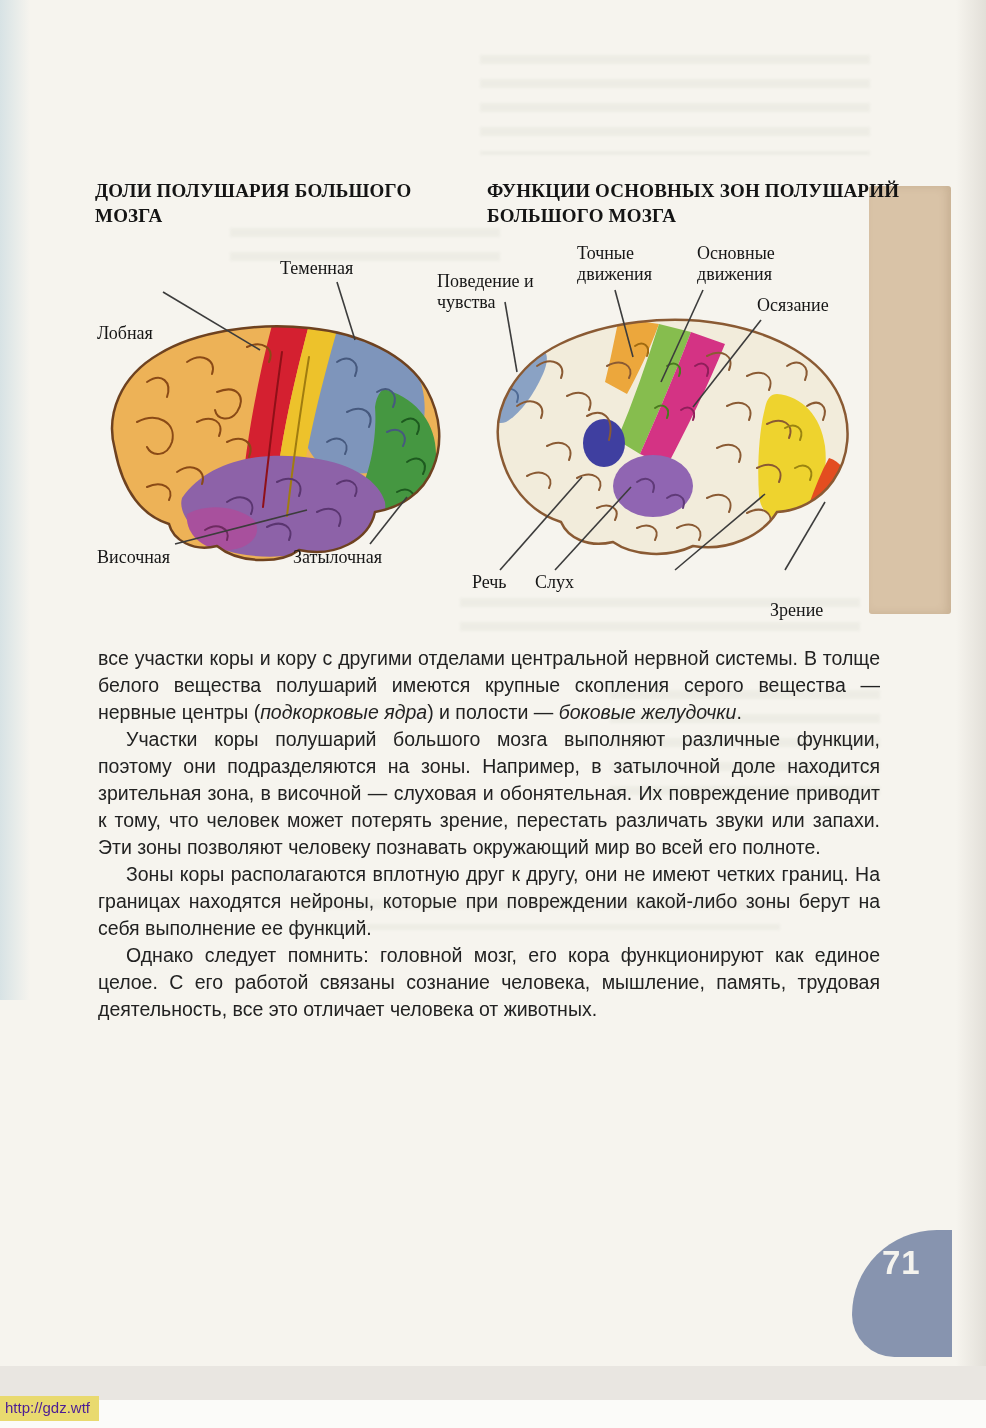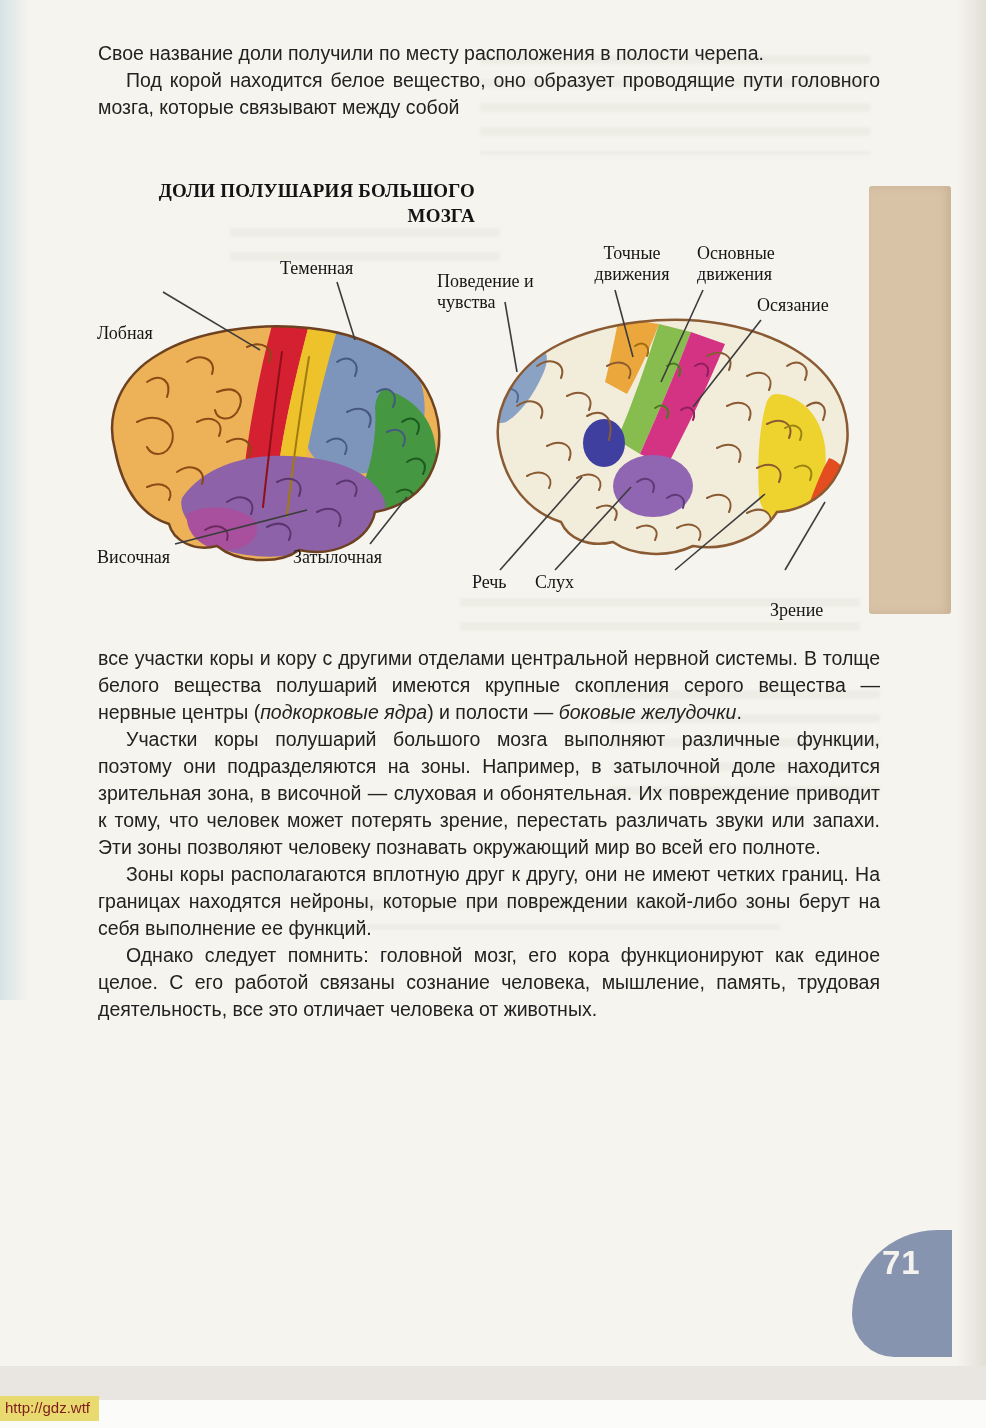--- a/index.html
+++ b/index.html
@@ -22,62 +22,59 @@
   
   .copy{color:#222;font-size:19.5px;line-height:27px;text-align:justify;}
   .copy p{margin:0;}
   .copy p.indent{text-indent:28px;}
   .it{font-style:italic;}
   #intro{position:absolute;left:98px;top:40px;width:782px;}
   #bodytext{position:absolute;left:98px;top:645px;width:782px;}
   
   #figure{position:absolute;left:85px;top:230px;width:825px;height:418px;}
   .fig-title{position:absolute;font-family:"Liberation Serif",serif;font-weight:bold;
-             font-size:19px;line-height:25px;color:#141414;letter-spacing:.2px;text-align:right;}
+             font-size:19px;line-height:25px;color:#141414;letter-spacing:.2px;}
   #fig-title-left{left:10px;top:-52px;width:380px;}
   #fig-title-right{left:402px;top:-52px;width:420px;}
   .lbl{position:absolute;font-family:"Liberation Serif",serif;font-size:18px;
        line-height:21px;color:#161616;}
   .brain{position:absolute;}
   #leaders{position:absolute;left:0;top:0;width:825px;height:418px;}
   #leaders line{stroke:#3c3c3c;stroke-width:1.6;}
   
   #pagenum{position:absolute;left:852px;top:1230px;width:100px;height:127px;
            background:#8794af;border-radius:92px 0 0 46px;}
   #pagenum span{position:absolute;left:30px;top:14px;color:#f4f3ee;font-weight:bold;
            font-size:33px;letter-spacing:1px;text-align:right;}
   
-  #watermark{position:absolute;left:0px;top:1396px;background:#e9da6f;color:#7f1d1d;
+  #watermark{position:absolute;left:0px;top:1396px;background:#e9da6f;color:#4c1d95;
            font-size:15px;padding:3px 9px 5px 5px;}
 </style>
 </head>
 <body>
 
 <div id="page">
 
   <div id="gutter"></div>
   <div id="right-edge"></div>
   <div id="bottom-band"></div>
   <div id="bottom-white"></div>
   <div id="facing-edge"></div>
 
   <div class="ghost" style="left:480px;top:55px;width:390px;height:100px;"></div>
   <div class="ghost" style="left:230px;top:228px;width:270px;height:34px;"></div>
   <div class="ghost" style="left:460px;top:598px;width:400px;height:44px;"></div>
   <div class="ghost" style="left:610px;top:690px;width:270px;height:120px;"></div>
   <div class="ghost" style="left:300px;top:900px;width:480px;height:30px;"></div>
 
-  <div id="intro" class="copy">
-    <p>Свое название доли получили по месту расположения в полости черепа.</p>
-    <p class="indent">Под корой находится белое вещество, оно образует проводящие пути головного мозга, которые связывают между собой</p>
-  </div>
 
   <div id="figure">
 
     <div id="fig-title-left" class="fig-title">ДОЛИ ПОЛУШАРИЯ БОЛЬШОГО МОЗГА</div>
+    <div id="fig-title-right" class="fig-title">ФУНКЦИИ ОСНОВНЫХ ЗОН ПОЛУШАРИЙ БОЛЬШОГО МОЗГА</div>
 
     <svg class="brain" style="left:2px;top:72px;" width="362" height="270" viewBox="0 0 362 270">
       <defs>
         <clipPath id="lb-clip">
           <path d="M28,148 C18,112 34,74 72,52 C108,30 168,20 222,26 C272,31 320,52 340,88 C354,114 356,142 346,166 C336,192 312,206 288,210 C282,238 248,256 212,248 C194,262 152,262 130,244 C106,250 86,238 82,222 C56,214 36,190 28,148 Z"></path>
         </clipPath>
       </defs>
       <g clip-path="url(#lb-clip)">
         <rect x="0" y="0" width="362" height="270" fill="#edb257"></rect>
         <path d="M225,15 C260,18 302,35 327,65 C342,90 342,130 322,155 C297,175 262,175 237,165 C217,150 207,120 217,80 C222,55 223,30 225,15 Z" fill="#7e95bb"></path>
@@ -196,21 +193,21 @@
       <line x1="590" y1="340" x2="680" y2="264"></line>
       <line x1="700" y1="340" x2="740" y2="272"></line>
     </svg>
 
     <div class="lbl" style="left:12px;top:48px;margin-top:45px;">Лобная</div>
     <div class="lbl" style="left:195px;top:28px;">Теменная</div>
     <div class="lbl" style="left:12px;top:317px;">Височная</div>
     <div class="lbl" style="left:208px;top:317px;">Затылочная</div>
 
     <div class="lbl" style="left:352px;top:41px;width:124px;">Поведение и чувства</div>
-    <div class="lbl" style="left:492px;top:13px;width:110px;text-align:center;">Точные движения</div>
+    <div class="lbl" style="left:492px;top:13px;width:110px;">Точные движения</div>
     <div class="lbl" style="left:612px;top:13px;width:122px;">Основные движения</div>
     <div class="lbl" style="left:672px;top:65px;">Осязание</div>
     <div class="lbl" style="left:387px;top:342px;">Речь</div>
     <div class="lbl" style="left:450px;top:342px;">Слух</div>
     <div class="lbl" style="left:685px;top:342px;margin-top:28px;">Зрение</div>
   </div>
 
   <div id="bodytext" class="copy">
     <p><span>все участки коры и кору с другими отделами центральной нервной системы. В толще белого вещества полушарий имеются крупные скопления серого вещества — нервные центры (</span><span class="it">подкорковые ядра</span><span>) и полости — </span><span class="it">боковые желудочки</span><span>.</span></p>
     <p class="indent"><span>Участки коры полушарий большого мозга выполняют различные функции, поэтому они подразделяются на зоны. Например, в затылочной доле находится зрительная зона, в височной — слуховая и обонятельная. Их повреждение приводит к тому, что человек может потерять зрение, перестать различать звуки или запахи. Эти зоны позволяют человеку познавать окружающий мир во всей его полноте.</span></p>

